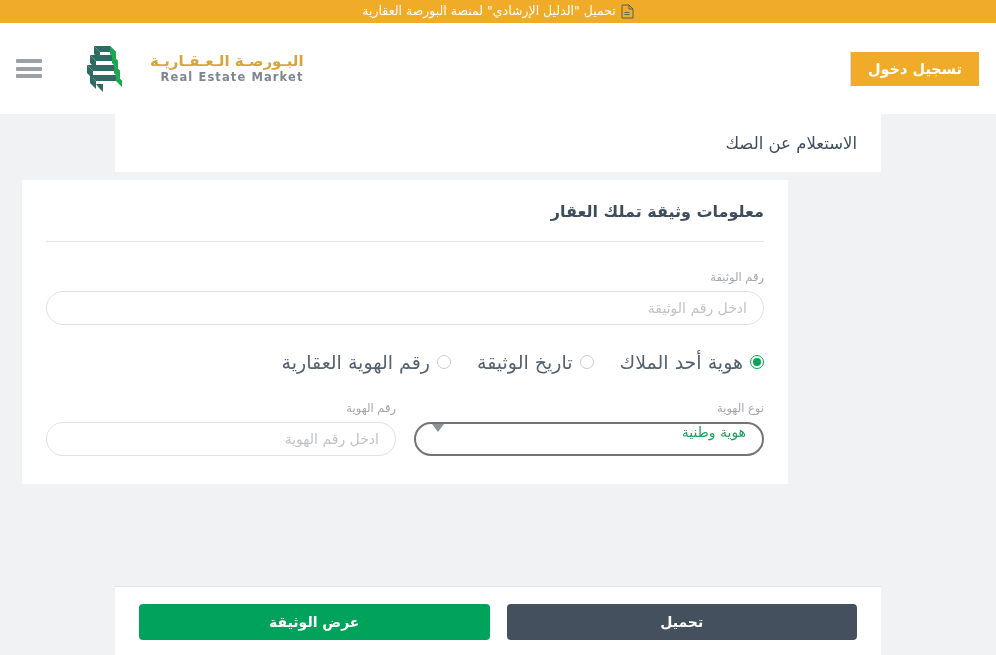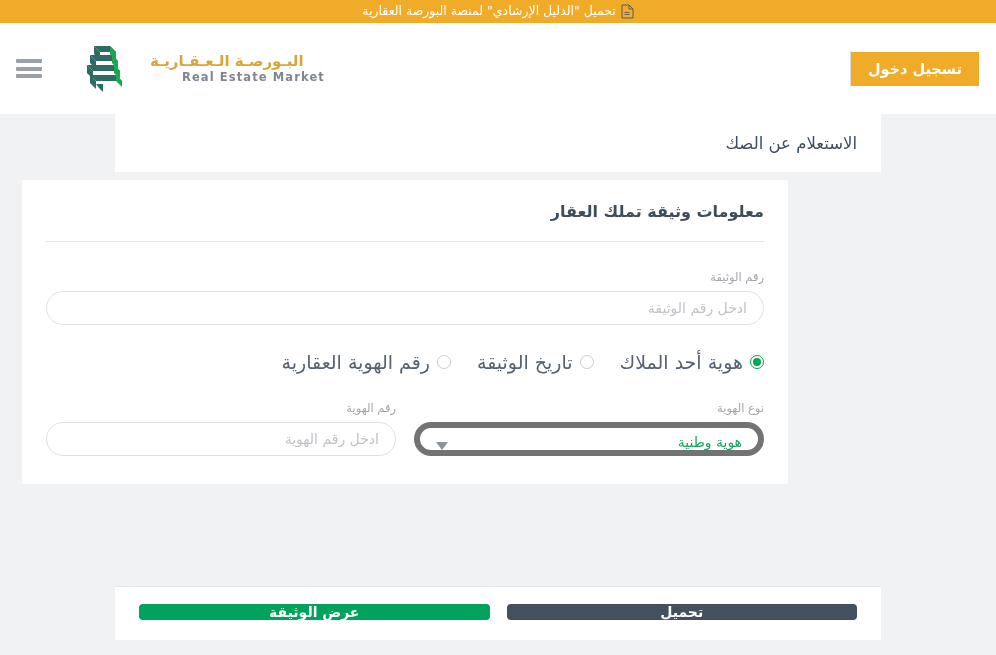--- a/index.html
+++ b/index.html
@@ -61,23 +61,22 @@
     letter-spacing: 1.2px;
     font-weight: 700;
     white-space: nowrap;
   }
   .brand-en {
     font-size: 11.5px;
     color: #7d8691;
     letter-spacing: 1.1px;
     font-weight: 700;
     direction: ltr;
-    text-align: left;
+    text-align: right;
     white-space: nowrap;
-    margin-left: 32px;
   }
   .logo-mark { width: 54px; height: 50px; flex: none; }
 
   .hamburger {
     width: 26px;
     height: 19px;
     display: flex;
     flex-direction: column;
     justify-content: space-between;
     cursor: pointer;
@@ -224,25 +223,25 @@
     display: flex;
     gap: 18px;
     flex-direction: row;
   }
   .field-col { flex: 1; min-width: 0; }
 
   .select-box {
     position: relative;
     width: 100%;
     height: 34px;
-    border: 6px solid #737373;
+    border: 2px solid #737373;
     border-radius: 17px;
     background: #ffffff;
     display: flex;
-    align-items: flex-end;
+    align-items: flex-start;
     padding: 0 16px;
     cursor: pointer;
   }
   .select-value {
     font-size: 14px;
     color: #1aa260;
     flex: 1;
     text-align: right;
   }
   .select-caret {
@@ -265,21 +264,21 @@
     top: 472px;
     padding: 17px 24px 20px;
   }
   .action-row {
     display: flex;
     gap: 17px;
     flex-direction: row;
   }
   .btn {
     flex: 1;
-    height: 16px;
+    height: 36px;
     border: none;
     border-radius: 4px;
     font-family: inherit;
     font-size: 14px;
     font-weight: 700;
     color: #ffffff;
     cursor: pointer;
   }
   .btn-back { background: #45505e; }
   .btn-view { background: #00a25c; }

